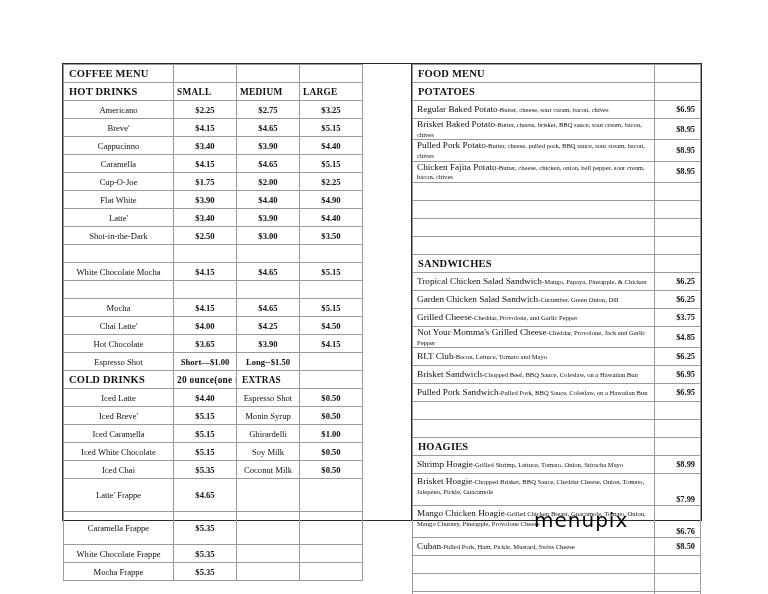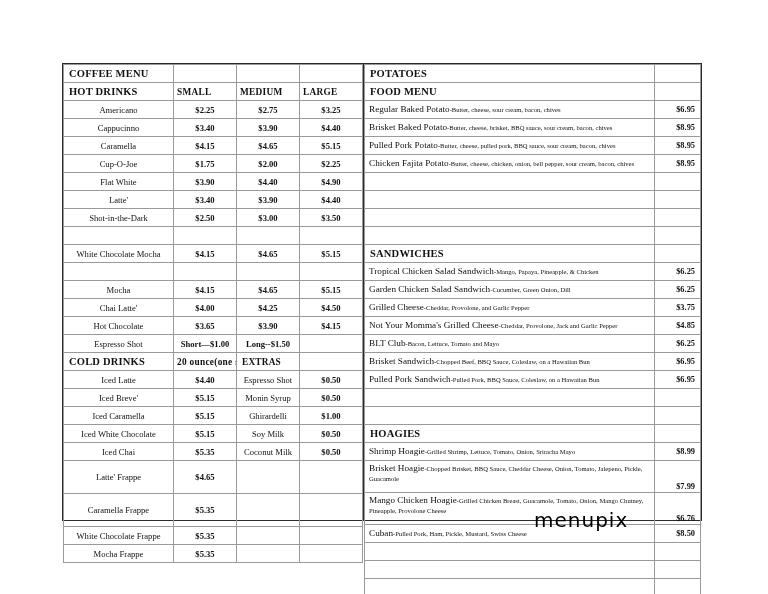--- a/index.html
+++ b/index.html
@@ -11,20 +11,21 @@
     overflow:hidden;
     position:relative;
   }
   #sheet{
     position:absolute;
     left:62px;top:63px;
     width:640px;height:458px;
     border:1px solid #2b2b2b;
     box-sizing:border-box;
     display:flex;
+    gap:48px;
   }
   
   table{border-collapse:collapse;table-layout:fixed;width:100%;}
   td{
     border:1px solid #9a9a9a;
     padding:0 3px;
     height:17px;
     vertical-align:middle;
     overflow:hidden;
     white-space:nowrap;
@@ -96,20 +97,26 @@
             <td class="subhead">MEDIUM</td>
             <td class="subhead">LARGE</td>
           </tr>
           <tr>
             <td class="c-name">Americano</td>
             <td class="c-price">$2.25</td>
             <td class="c-price">$2.75</td>
             <td class="c-price">$3.25</td>
           </tr>
           <tr>
+            <td class="c-name">Breve'</td>
+            <td class="c-price">$4.15</td>
+            <td class="c-price">$4.65</td>
+            <td class="c-price">$5.15</td>
+          </tr>
+          <tr>
             <td class="c-name">Cappucinno</td>
             <td class="c-price">$3.40</td>
             <td class="c-price">$3.90</td>
             <td class="c-price">$4.40</td>
           </tr>
           <tr>
             <td class="c-name">Caramella</td>
             <td class="c-price">$4.15</td>
             <td class="c-price">$4.65</td>
             <td class="c-price">$5.15</td>
@@ -245,25 +252,25 @@
   </div>
 
   <div id="rightcol">
     <table class="rt">
       <colgroup>
           <col>
           <col style="width:46px">
         </colgroup>
       <tbody id="food-body">
           <tr>
+            <td class="sect">FOOD MENU</td>
+            <td></td>
+          </tr>
+          <tr>
             <td class="sect">POTATOES</td>
-            <td></td>
-          </tr>
-          <tr>
-            <td class="sect">FOOD MENU</td>
             <td></td>
           </tr>
           <tr>
             <td class="fd-item"><b>Regular Baked Potato</b><span class="fd-desc">-Butter, cheese, sour cream, bacon, chives</span></td>
             <td class="fd-price">$6.95</td>
           </tr>
           <tr>
             <td class="fd-item"><b>Brisket Baked Potato</b><span class="fd-desc">-Butter, cheese, brisket, BBQ sauce, sour cream, bacon, chives</span></td>
             <td class="fd-price">$8.95</td>
           </tr>

